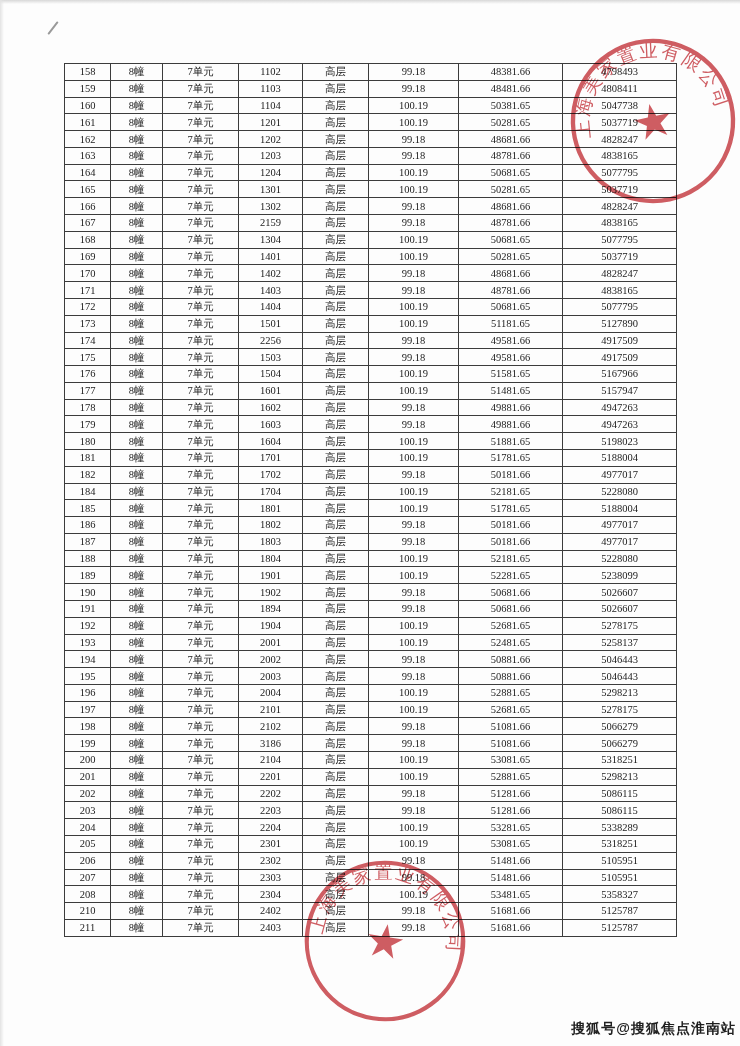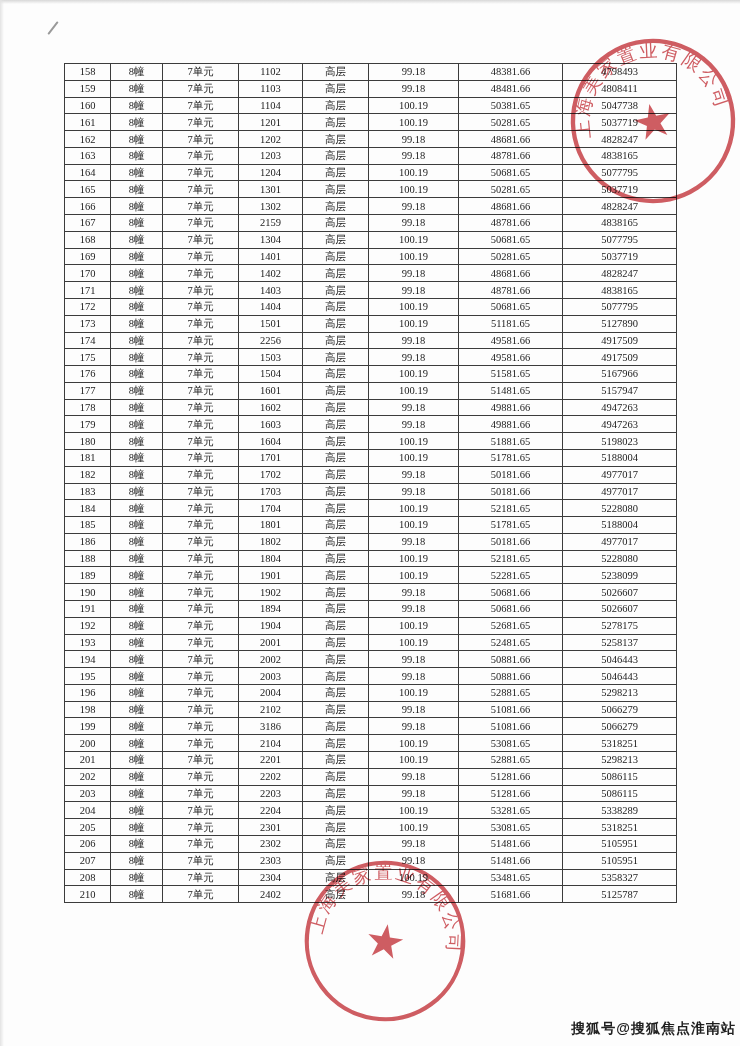--- a/index.html
+++ b/index.html
@@ -305,70 +305,70 @@
         <td>182</td>
         <td>8幢</td>
         <td>7单元</td>
         <td>1702</td>
         <td>高层</td>
         <td>99.18</td>
         <td>50181.66</td>
         <td>4977017</td>
       </tr>
       <tr>
-        <td>183</td>
-        <td>8幢</td>
-        <td>7单元</td>
-        <td>1703</td>
+        <td>184</td>
+        <td>8幢</td>
+        <td>7单元</td>
+        <td>1704</td>
+        <td>高层</td>
+        <td>100.19</td>
+        <td>52181.65</td>
+        <td>5228080</td>
+      </tr>
+      <tr>
+        <td>185</td>
+        <td>8幢</td>
+        <td>7单元</td>
+        <td>1801</td>
+        <td>高层</td>
+        <td>100.19</td>
+        <td>51781.65</td>
+        <td>5188004</td>
+      </tr>
+      <tr>
+        <td>186</td>
+        <td>8幢</td>
+        <td>7单元</td>
+        <td>1802</td>
         <td>高层</td>
         <td>99.18</td>
         <td>50181.66</td>
         <td>4977017</td>
       </tr>
       <tr>
-        <td>184</td>
-        <td>8幢</td>
-        <td>7单元</td>
-        <td>1704</td>
+        <td>187</td>
+        <td>8幢</td>
+        <td>7单元</td>
+        <td>1803</td>
+        <td>高层</td>
+        <td>99.18</td>
+        <td>50181.66</td>
+        <td>4977017</td>
+      </tr>
+      <tr>
+        <td>188</td>
+        <td>8幢</td>
+        <td>7单元</td>
+        <td>1804</td>
         <td>高层</td>
         <td>100.19</td>
         <td>52181.65</td>
         <td>5228080</td>
       </tr>
       <tr>
-        <td>185</td>
-        <td>8幢</td>
-        <td>7单元</td>
-        <td>1801</td>
-        <td>高层</td>
-        <td>100.19</td>
-        <td>51781.65</td>
-        <td>5188004</td>
-      </tr>
-      <tr>
-        <td>186</td>
-        <td>8幢</td>
-        <td>7单元</td>
-        <td>1802</td>
-        <td>高层</td>
-        <td>99.18</td>
-        <td>50181.66</td>
-        <td>4977017</td>
-      </tr>
-      <tr>
-        <td>188</td>
-        <td>8幢</td>
-        <td>7单元</td>
-        <td>1804</td>
-        <td>高层</td>
-        <td>100.19</td>
-        <td>52181.65</td>
-        <td>5228080</td>
-      </tr>
-      <tr>
         <td>189</td>
         <td>8幢</td>
         <td>7单元</td>
         <td>1901</td>
         <td>高层</td>
         <td>100.19</td>
         <td>52281.65</td>
         <td>5238099</td>
       </tr>
       <tr>
@@ -435,20 +435,30 @@
         <td>196</td>
         <td>8幢</td>
         <td>7单元</td>
         <td>2004</td>
         <td>高层</td>
         <td>100.19</td>
         <td>52881.65</td>
         <td>5298213</td>
       </tr>
       <tr>
+        <td>197</td>
+        <td>8幢</td>
+        <td>7单元</td>
+        <td>2101</td>
+        <td>高层</td>
+        <td>100.19</td>
+        <td>52681.65</td>
+        <td>5278175</td>
+      </tr>
+      <tr>
         <td>198</td>
         <td>8幢</td>
         <td>7单元</td>
         <td>2102</td>
         <td>高层</td>
         <td>99.18</td>
         <td>51081.66</td>
         <td>5066279</td>
       </tr>
       <tr>
@@ -549,20 +559,30 @@
         <td>高层</td>
         <td>100.19</td>
         <td>53481.65</td>
         <td>5358327</td>
       </tr>
       <tr>
         <td>210</td>
         <td>8幢</td>
         <td>7单元</td>
         <td>2402</td>
+        <td>高层</td>
+        <td>99.18</td>
+        <td>51681.66</td>
+        <td>5125787</td>
+      </tr>
+      <tr>
+        <td>211</td>
+        <td>8幢</td>
+        <td>7单元</td>
+        <td>2403</td>
         <td>高层</td>
         <td>99.18</td>
         <td>51681.66</td>
         <td>5125787</td>
       </tr>
     </tbody>
 </table>
 
 <svg class="seal seal-top" viewBox="0 0 200 200">
   <circle cx="100" cy="100" r="92" fill="none" stroke="#c5353c" stroke-width="5"></circle>

